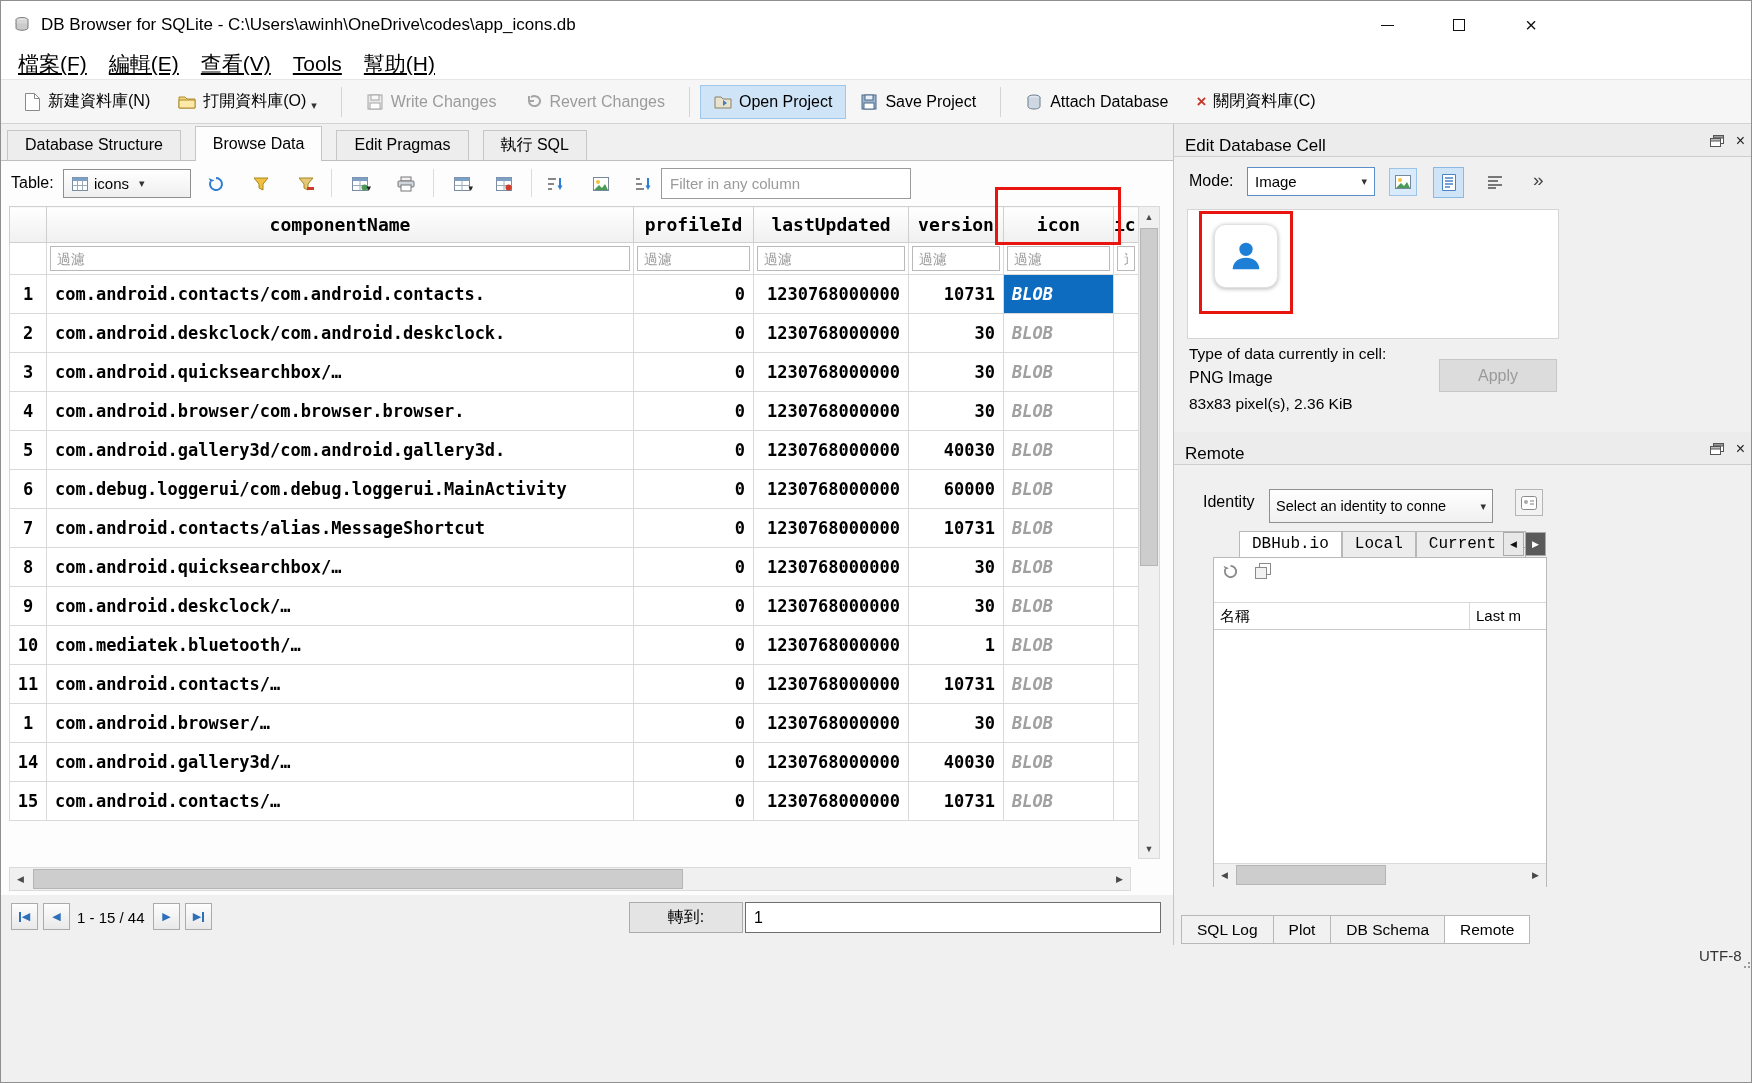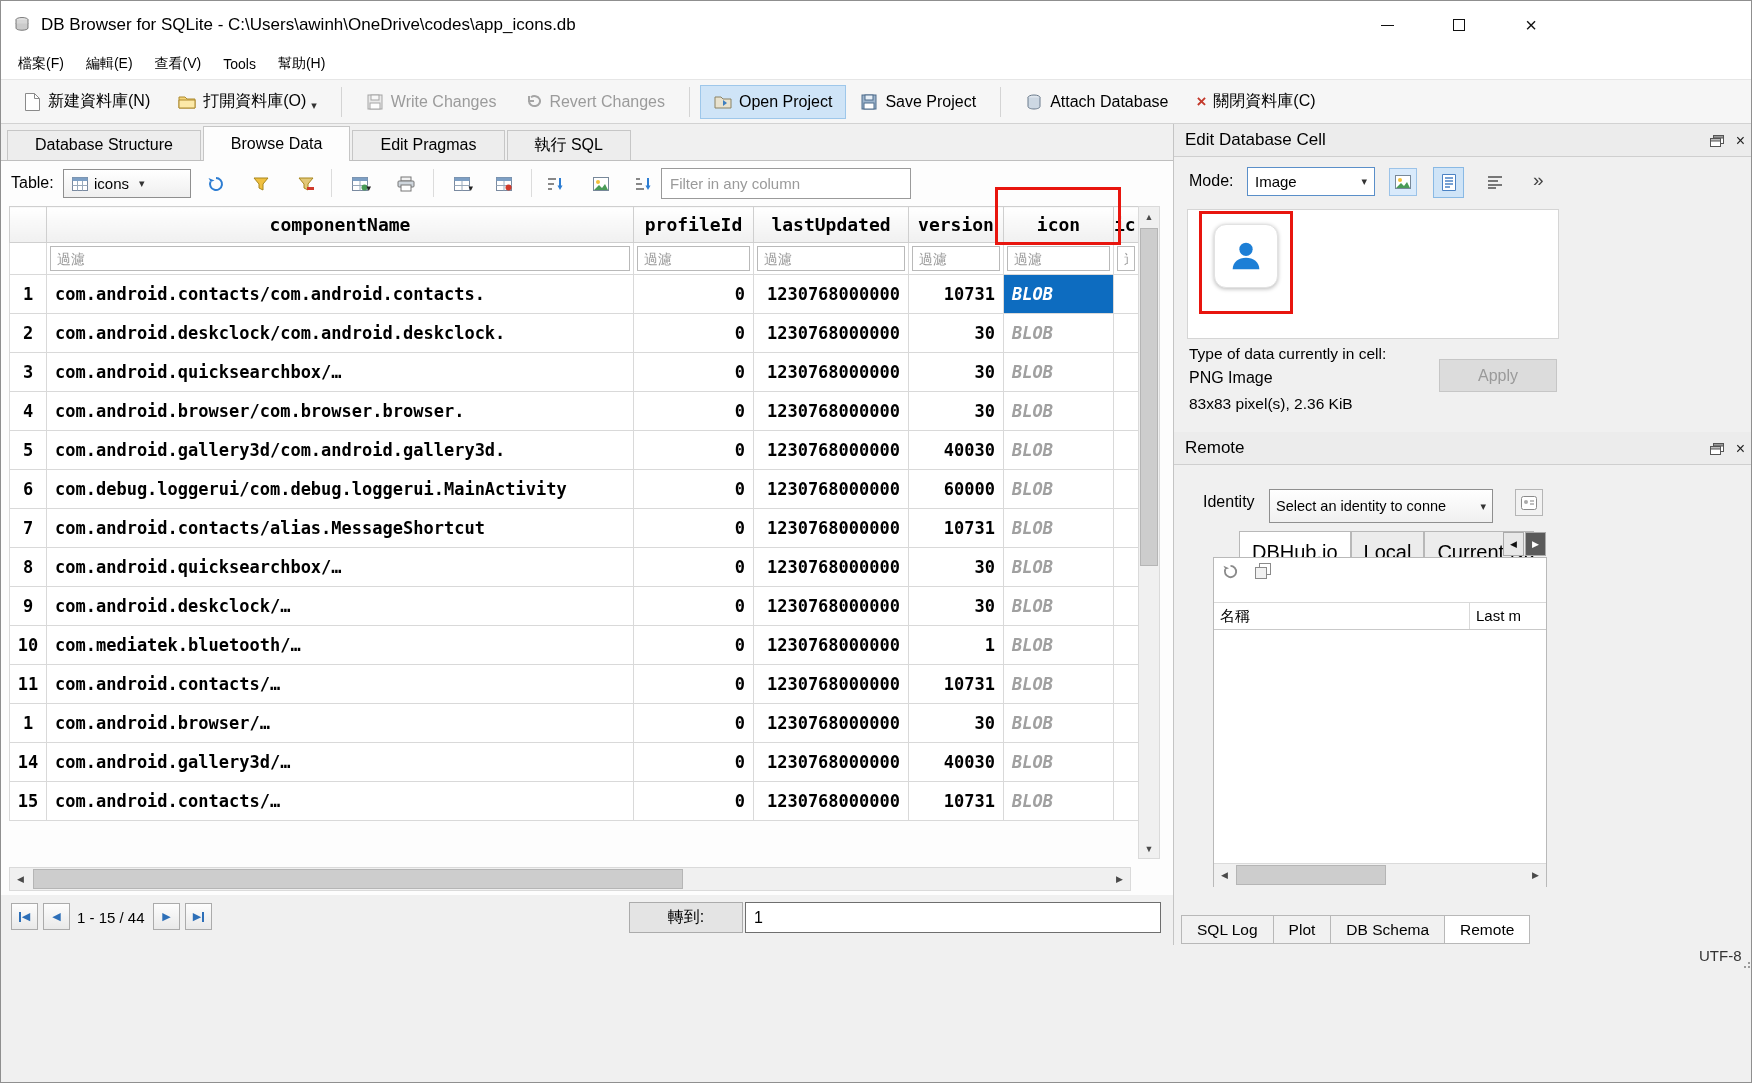--- a/index.html
+++ b/index.html
@@ -14,42 +14,42 @@
   .titlebar .title { font-size:17px; margin-left:10px; white-space:nowrap; }
   .win-controls { position:absolute; left:1350px; top:0; height:48px; display:flex; }
   .win-btn { width:72px; height:48px; display:flex; align-items:center; justify-content:center; }
   .min-glyph { width:13px; height:1px; background:#111; display:block; }
   .max-glyph { width:12px; height:12px; border:1px solid #111; display:block; }
   .close-glyph { font-size:20px; line-height:1; color:#111; }
 
   
   .menubar { position:absolute; left:0; top:48px; width:100%; height:30px; background:#fff;
              display:flex; align-items:center; padding-left:6px; }
-  .menu-item { padding:4px 11px; font-size:14px; }
+  .menu-item { padding:4px 11px; font-size:21px;text-decoration:underline; }
 
   
   .toolbar { position:absolute; left:0; top:78px; width:100%; height:45px; background:#f6f6f6;
              border-top:1px solid #e6e6e6; border-bottom:1px solid #d2d2d2;
              display:flex; align-items:center; padding-left:8px; }
   .tb-btn { display:flex; align-items:center; gap:7px; padding:7px 13px; font-size:16px;
             white-space:nowrap; border:1px solid transparent; }
   .tb-btn.disabled { color:#9b9b9b; }
   .tb-btn.highlight { background:#cfe4f7; border:1px solid #9ec7ea; }
   .tb-sep { width:1px; height:30px; background:#d4d4d4; margin:0 10px; }
   .dd-arrow { font-size:11px; color:#333; align-self:flex-end; margin-left:-2px; }
 
   .icon16 { display:inline-flex; width:18px; height:18px; align-items:center; justify-content:center; }
   .red-x { color:#c3392b; font-weight:bold; font-size:17px; }
 
   
   .browse-pane { position:absolute; left:0; top:160px; width:1172px; height:734px; background:#fdfdfd; }
   .main-tabs { position:absolute; left:0; top:123px; width:1172px; height:37px; background:#f0f0f0;
                border-bottom:1px solid #bfbfbf; display:flex; align-items:flex-end; padding-left:6px; }
-  .main-tab { height:30px; line-height:28px; padding:0 27px; font-size:16px; background:#ededed;
-              border:1px solid #c6c6c6; border-bottom:none; margin-right:2px; white-space:nowrap; }
+  .main-tab { height:30px; line-height:28px; padding:0 17px; font-size:16px; background:#ededed;
+              border:1px solid #c6c6c6; border-bottom:none; margin-right:14px; white-space:nowrap; }
   .main-tab.active { height:35px; line-height:33px; background:#fdfdfd; position:relative; z-index:2;
                      margin-bottom:-1px; }
 
   
   .controls-row { position:absolute; left:0; top:160px; width:1172px; height:45px; background:#fdfdfd; }
   .ctl { position:absolute; top:8px; }
   .combo { display:flex; align-items:center; gap:6px; height:29px; padding:0 8px;
            background:linear-gradient(#ffffff,#efefef); border:1px solid #8f8f8f; font-size:15px; }
   .combo .caret { font-size:11px; color:#333; margin-left:4px; }
   .ctl-iconbtn { position:absolute; top:8px; width:30px; height:29px; display:flex; align-items:center;
@@ -98,21 +98,21 @@
   .nav-bar-glyph { width:2px; height:10px; background:#2d6fb8; display:block; }
   .record-range { position:absolute; left:76px; top:10px; font-size:15px; }
   .goto-btn { position:absolute; left:628px; top:3px; width:114px; height:31px; background:#e4e4e4;
               border:1px solid #ababab; font-size:16px; display:flex; align-items:center; justify-content:center; }
   .goto-input { position:absolute; left:744px; top:3px; width:416px; height:31px; border:1px solid #6e6e6e;
                 font-size:16px; padding:0 8px; font-family:inherit; }
 
   
   .rp-divider { position:absolute; left:1172px; top:123px; width:1px; height:821px; background:#c4c4c4; }
   .dock-header { position:absolute; left:1173px; width:579px; height:33px; background:#ececec;
-                 border-bottom:1px solid #cfcfcf; display:flex; align-items:center; padding-left:11px;
+                 border-bottom:1px solid #cfcfcf; display:flex; align-items:flex-end; padding-left:11px;
                  font-size:17px; }
   .dock-icons { position:absolute; right:8px; top:0; height:33px; display:flex; align-items:center; gap:12px; }
   .dock-close { font-size:16px; color:#222; }
 
   .mode-label { position:absolute; left:1188px; top:171px; font-size:16px; }
   .mode-combo { position:absolute; left:1246px; top:166px; width:128px; height:29px; border:1px solid #5a8fc9;
                 background:#fff; display:flex; align-items:center; justify-content:space-between;
                 padding:0 7px; font-size:15px; }
   .sq-btn { position:absolute; width:28px; height:28px; display:flex; align-items:center; justify-content:center;
             border:1px solid transparent; }
@@ -139,22 +139,22 @@
 
   .identity-label { position:absolute; left:1202px; top:492px; font-size:16px; }
   .identity-combo { position:absolute; left:1268px; top:488px; width:224px; height:27px; border:1px solid #8f8f8f;
                     background:linear-gradient(#ffffff,#f0f0f0); display:flex; align-items:center;
                     justify-content:space-between; padding:16px 6px; font-size:14.5px; white-space:nowrap;
                     overflow:hidden; }
   .identity-btn { position:absolute; left:1514px; top:488px; width:28px; height:27px; background:#f2f2f2;
                   border:1px solid #b5b5b5; display:flex; align-items:center; justify-content:center; }
 
   .dbhub-tabs { position:absolute; left:1238px; top:530px; height:26px; display:flex; }
-  .dbhub-tab { height:26px; line-height:25px; padding:8px 12px; font-size:20px; background:#ececec;
-               border:1px solid #b8b8b8; border-bottom:none; white-space:nowrap; overflow:hidden; }
+  .dbhub-tab { height:26px; line-height:25px; padding:0 12px; font-size:16px; background:#ececec;
+               border:1px solid #b8b8b8; border-bottom:none; white-space:nowrap; overflow:hidden;font-family:Liberation Mono, monospace; }
   .dbhub-tab.active { background:#fff; z-index:2; }
   .dbhub-tab.clip { width:110px; }
   .tab-scroll { position:absolute; top:531px; width:21px; height:24px; background:#e8e8e8;
                 border:1px solid #aaa; display:flex; align-items:center; justify-content:center;
                 font-size:9px; color:#111; }
 
   .remote-panel { position:absolute; left:1212px; top:556px; width:334px; height:330px; background:#fff;
                   border:1px solid #b9b9b9; }
   .remote-toolbar { position:absolute; left:8px; top:5px; display:flex; gap:16px; }
   .remote-grid-header { position:absolute; left:0; top:44px; width:100%; height:28px; display:flex;

